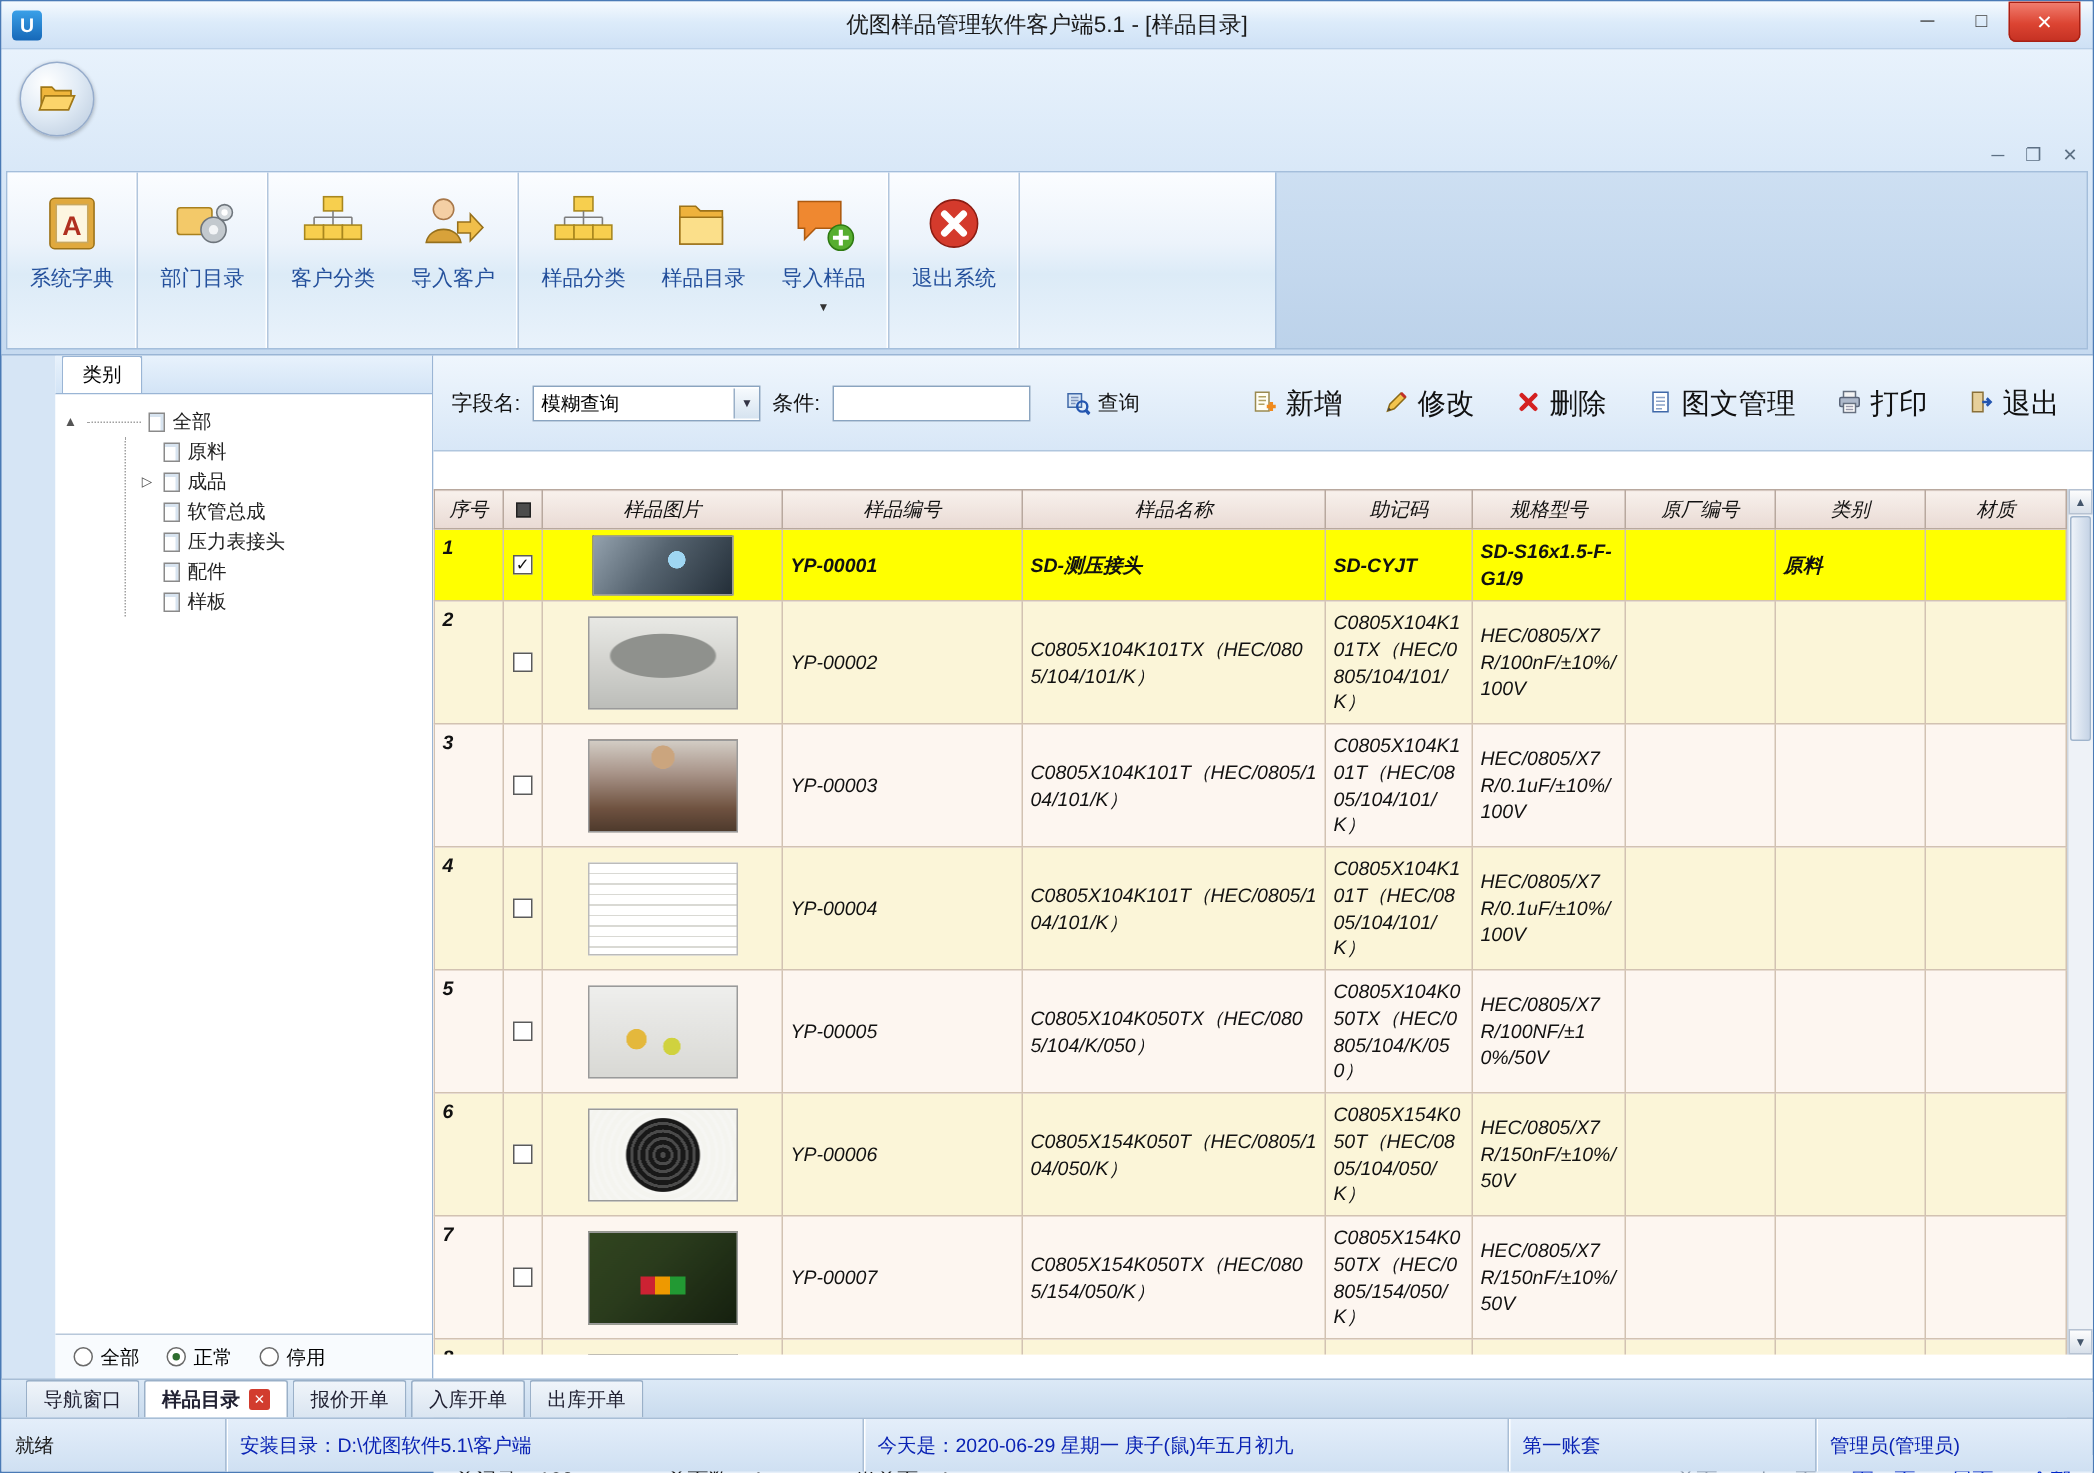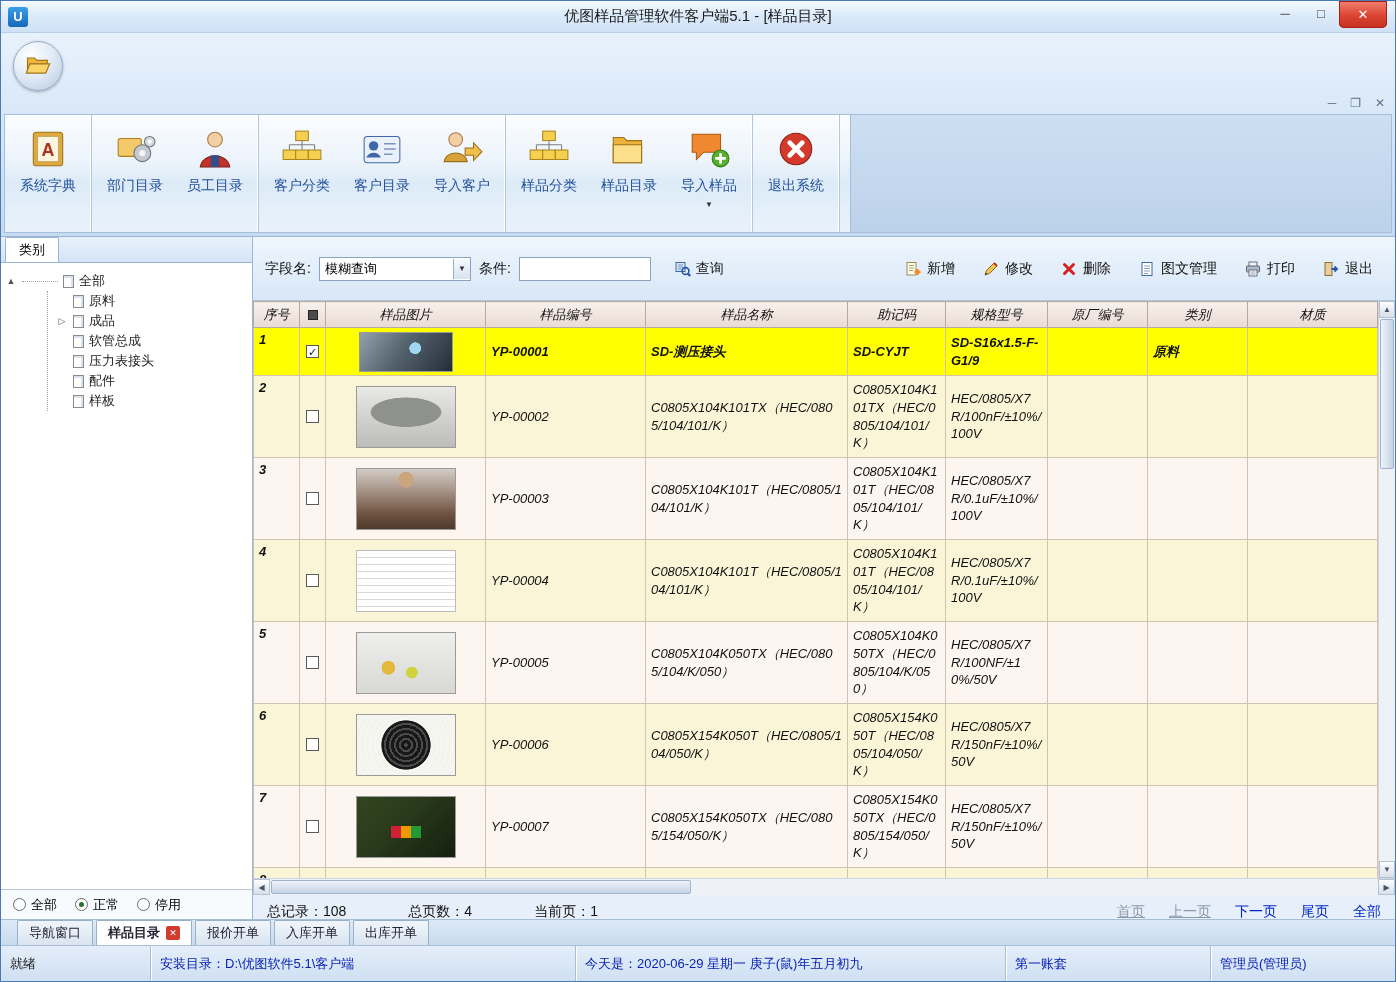--- a/index.html
+++ b/index.html
@@ -26,46 +26,46 @@
 .ribbon-toolbar{position:absolute;left:3px;right:3px;top:81px;height:119px;background:linear-gradient(#cddff2,#bcd2ea);border:1px solid #a4bedb;}
 .rib-groups{display:flex;height:100%;background:linear-gradient(#fbfdff,#ecf3fb 40%,#dcebf7 58%,#e9f2fb);width:846px;border-right:1px solid #a4bedb;}
 .rib-group{display:flex;padding:4px 3px;border-right:1px solid #b2c6dd;box-shadow:inset -1px 0 0 #ffffff;}
 .rib-btn{width:80px;display:flex;flex-direction:column;align-items:center;padding-top:9px;gap:7px;cursor:default;}
 .ricon{width:42px;height:42px;}
 .ricon svg{width:100%;height:100%;}
 .rlabel{font-size:14px;color:#24509c;white-space:nowrap;}
 .drop-arrow{font-size:8px;color:#333;line-height:6px;}
 
 
-.main{flex:1 1 auto;display:flex;min-height:0;}
+.main{flex:1 1 auto;display:flex;min-height:0;padding-left:36px;}
 .left-panel{width:252px;flex:0 0 auto;display:flex;flex-direction:column;border-right:1px solid #9ab5d5;background:#fff;}
 .cat-tab-strip{height:26px;background:linear-gradient(#e8f2fc,#d3e4f6);display:flex;align-items:flex-end;padding-left:4px;border-bottom:1px solid #9ab5d5;flex:0 0 auto;}
 .cat-tab{background:#fff;border:1px solid #9ab5d5;border-bottom:none;padding:3px 13px;font-size:13px;border-radius:2px 2px 0 0;}
 .tree{flex:1 1 auto;overflow:hidden;padding:8px 4px;background:#fff;}
 .tree-row{display:flex;align-items:center;height:20px;gap:5px;font-size:13px;color:#222;}
 .tree-row .expander{width:12px;font-size:9px;color:#555;text-align:center;flex:0 0 auto;}
 .root-gap{width:36px;border-top:1px dotted #a0a0a0;flex:0 0 auto;}
 .tree-children{margin-left:42px;border-left:1px dotted #a0a0a0;}
 .tree-children .tree-row{padding-left:8px;}
 .page-ico{width:11px;height:13px;background:#fff;border:1px solid #8a8a8a;box-shadow:inset -2px 2px 0 #d8e4f0;flex:0 0 auto;}
 .radio-row{height:30px;flex:0 0 auto;border-top:1px solid #b8c8da;display:flex;align-items:center;gap:18px;padding-left:12px;background:#f8fbfe;}
 .radio{display:flex;align-items:center;gap:5px;font-size:13px;}
 .rcircle{width:13px;height:13px;border-radius:50%;border:1px solid #6a6a6a;background:#fff;position:relative;}
 .rcircle.on::after{content:"";position:absolute;left:3px;top:3px;width:5px;height:5px;border-radius:50%;background:#2f6d2f;}
 
-.content{flex:1 1 auto;display:flex;flex-direction:column;min-width:0;background:#4c1d95;}
+.content{flex:1 1 auto;display:flex;flex-direction:column;min-width:0;background:#ffffff;gap:25px;}
 .query-row{height:64px;flex:0 0 auto;background:linear-gradient(#eff6fd,#d8e7f7);display:flex;align-items:center;padding:0 12px;border-bottom:1px solid #b0c6de;gap:8px;}
 .q-label{font-size:14px;color:#111;}
 .q-select{width:152px;height:24px;background:#fff;border:1px solid #8aa4c0;display:flex;align-items:center;padding-left:5px;font-size:13px;}
 .sel-arrow{margin-left:auto;width:17px;height:20px;background:linear-gradient(#f6fafd,#d6e3f0);border-left:1px solid #9ab0c8;font-size:8px;display:flex;align-items:center;justify-content:center;color:#334;}
 .q-input{width:132px;height:24px;border:1px solid #8aa4c0;background:#fff;font-size:13px;padding:0 4px;font-family:inherit;}
 .q-search{display:flex;align-items:center;gap:5px;margin-left:16px;font-size:14px;color:#111;}
 .aicon svg{width:16px;height:16px;vertical-align:middle;}
 .actions{margin-left:auto;display:flex;gap:28px;align-items:center;padding-right:10px;}
-.action-btn{display:flex;align-items:center;gap:6px;font-size:14px;color:#111;cursor:default;}
+.action-btn{display:flex;align-items:center;gap:6px;font-size:19px;color:#111;cursor:default;}
 
 
 .table-region{height:577px;flex:0 0 auto;display:flex;background:#fff;min-width:0;font-style:italic;}
 .grid-wrap{flex:1 1 auto;overflow:hidden;background:#fdf5ef;}
 table.grid{border-collapse:collapse;table-layout:fixed;width:100%;}
 .grid th{height:26px;background:linear-gradient(#f8f1ec,#e9dad4);border:1px solid #b8a89e;font-weight:normal;font-size:13px;color:#111;padding:0 2px;text-align:center;}
 .grid td{border:1px solid #d2c2b2;vertical-align:middle;font-size:13px;color:#111;padding:2px 5px;overflow:hidden;word-break:break-all;line-height:1.35;}
 tr.norm{background:#fdf6f0;}
 tr.alt{background:#fbf5d8;}
 tr.sel{background:#ffff00;color:#d00000;font-weight:bold;}
@@ -162,48 +162,31 @@
             <div class="rib-btn">
               <div class="ricon"><svg viewBox="0 0 40 40">
                   <rect x="4" y="10" width="22" height="17" rx="2" fill="#f3c969" stroke="#a8801e"></rect>
                   <circle cx="27" cy="24" r="8" fill="#c3c9ce" stroke="#6e757c"></circle>
                   <circle cx="27" cy="24" r="3" fill="#f2f4f6"></circle>
                   <circle cx="34" cy="13" r="5" fill="#d4d9dd" stroke="#6e757c"></circle>
                   <circle cx="34" cy="13" r="2" fill="#fff"></circle>
                 </svg></div>
               <div class="rlabel">部门目录</div>
             </div>
-            <div class="rib-btn">
-              <div class="ricon"><svg viewBox="0 0 40 40">
-                  <circle cx="20" cy="11" r="7" fill="#f4cfa4" stroke="#a8784a"></circle>
-                  <path d="M6 37 C8 23 32 23 34 37 Z" fill="#c23228" stroke="#801c14"></path>
-                  <path d="M16 26 h8 v11 h-8 z" fill="#304e8e"></path>
-                </svg></div>
-              <div class="rlabel">员工目录</div>
-            </div>
           </div>
           <div class="rib-group">
             <div class="rib-btn">
               <div class="ricon"><svg viewBox="0 0 40 40">
                   <rect x="14" y="3" width="12" height="9" fill="#f7cf4e" stroke="#a8871e"></rect>
                   <path d="M20 12 v4 M8 16 h24 M8 16 v5 M20 16 v5 M32 16 v5" stroke="#7d7d7d" fill="none"></path>
                   <rect x="2" y="21" width="12" height="9" fill="#f7cf4e" stroke="#a8871e"></rect>
                   <rect x="14" y="21" width="12" height="9" fill="#f7cf4e" stroke="#a8871e"></rect>
                   <rect x="26" y="21" width="12" height="9" fill="#f7cf4e" stroke="#a8871e"></rect>
                 </svg></div>
               <div class="rlabel">客户分类</div>
-            </div>
-            <div class="rib-btn">
-              <div class="ricon"><svg viewBox="0 0 40 40">
-                  <rect x="3" y="8" width="34" height="25" rx="3" fill="#eaf1fa" stroke="#3f68a8"></rect>
-                  <circle cx="12" cy="17" r="4.5" fill="#3f68a8"></circle>
-                  <path d="M5 28 c2.5-6 11.5-6 14 0 z" fill="#3f68a8"></path>
-                  <path d="M22 15 h11 M22 20 h11 M22 25 h8" stroke="#7c93bc" stroke-width="1.6"></path>
-                </svg></div>
-              <div class="rlabel">客户目录</div>
             </div>
             <div class="rib-btn">
               <div class="ricon"><svg viewBox="0 0 40 40">
                   <circle cx="14" cy="11" r="6.5" fill="#f4cfa4" stroke="#a8784a"></circle>
                   <path d="M3 32 c2-11 20-11 22 0 z" fill="#d8a23a" stroke="#96701c"></path>
                   <path d="M23 19 h8 v-5 l8 8.5 -8 8.5 v-5 h-8 z" fill="#f0be4a" stroke="#96701c"></path>
                 </svg></div>
               <div class="rlabel">导入客户</div>
             </div>
           </div>

